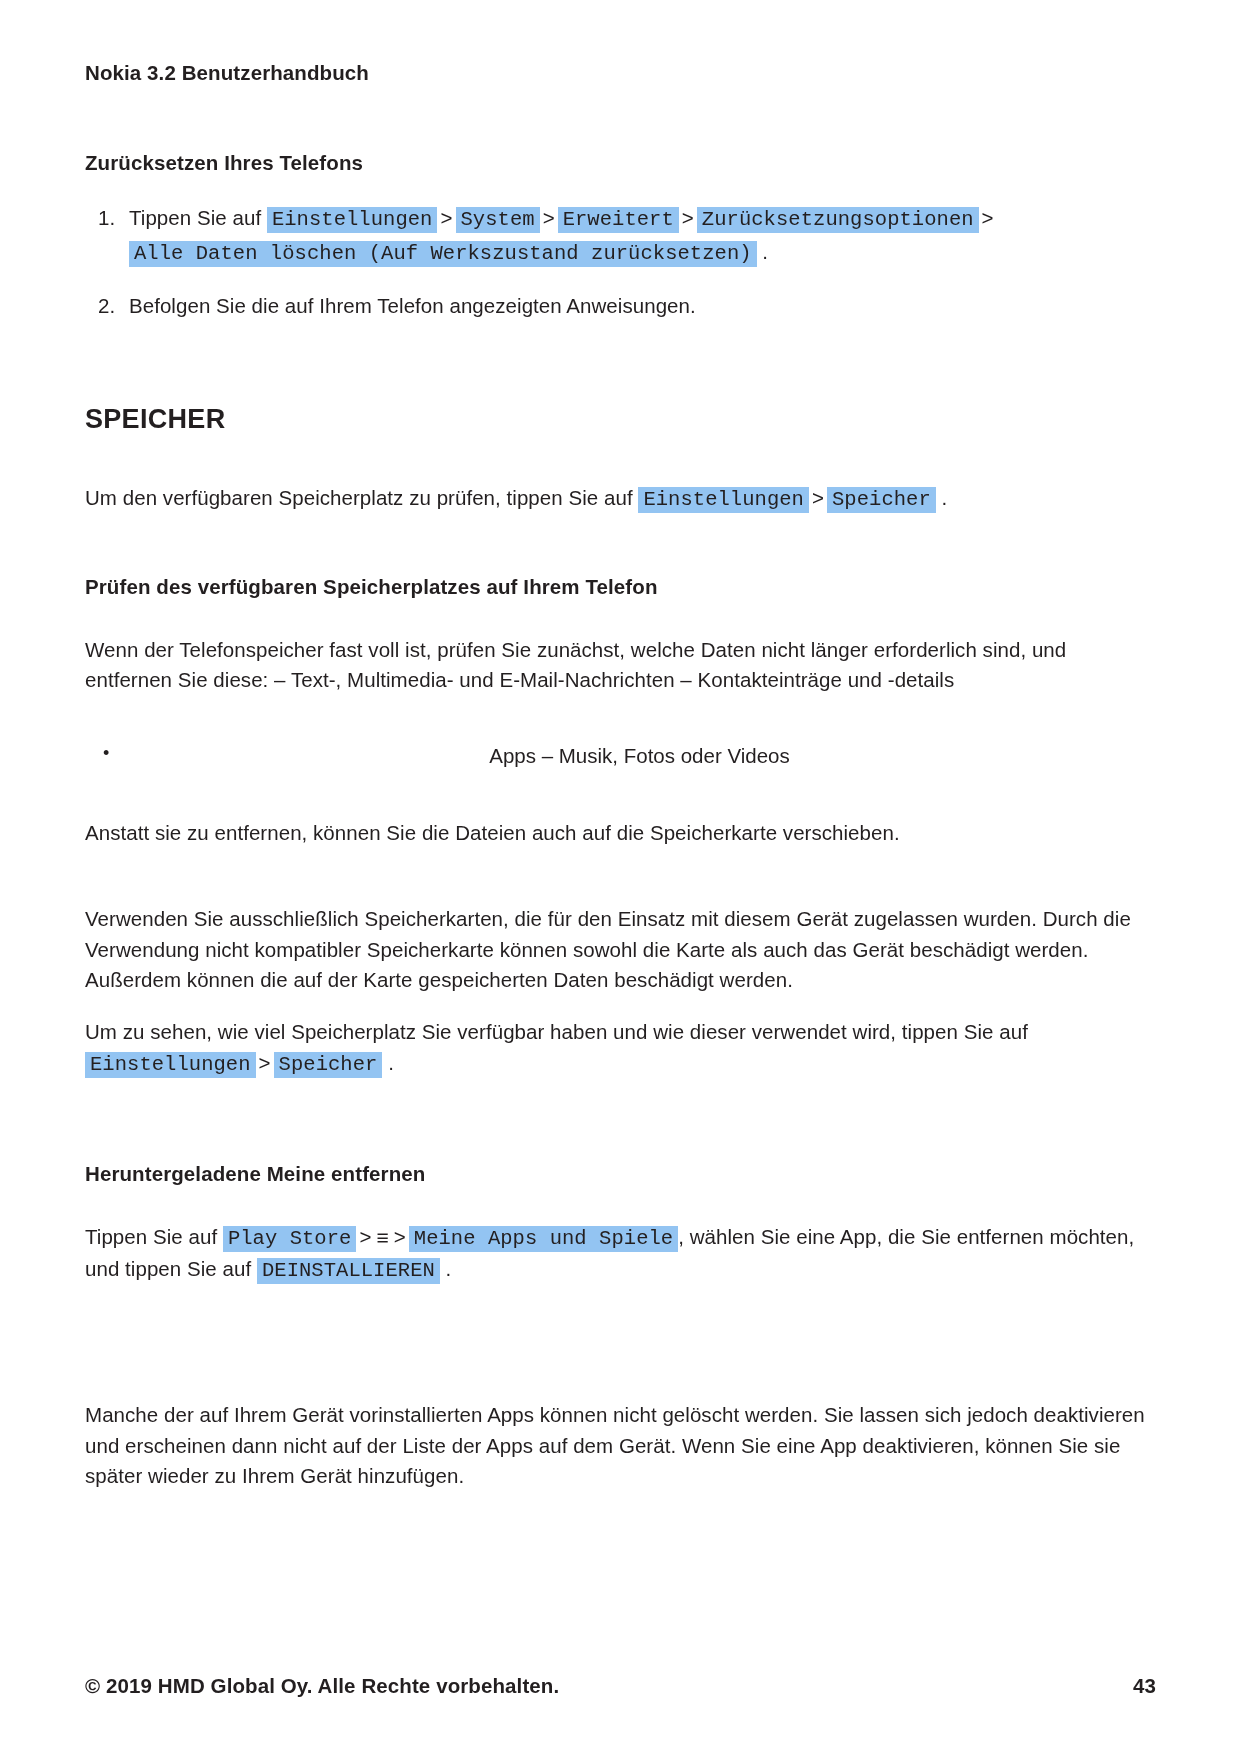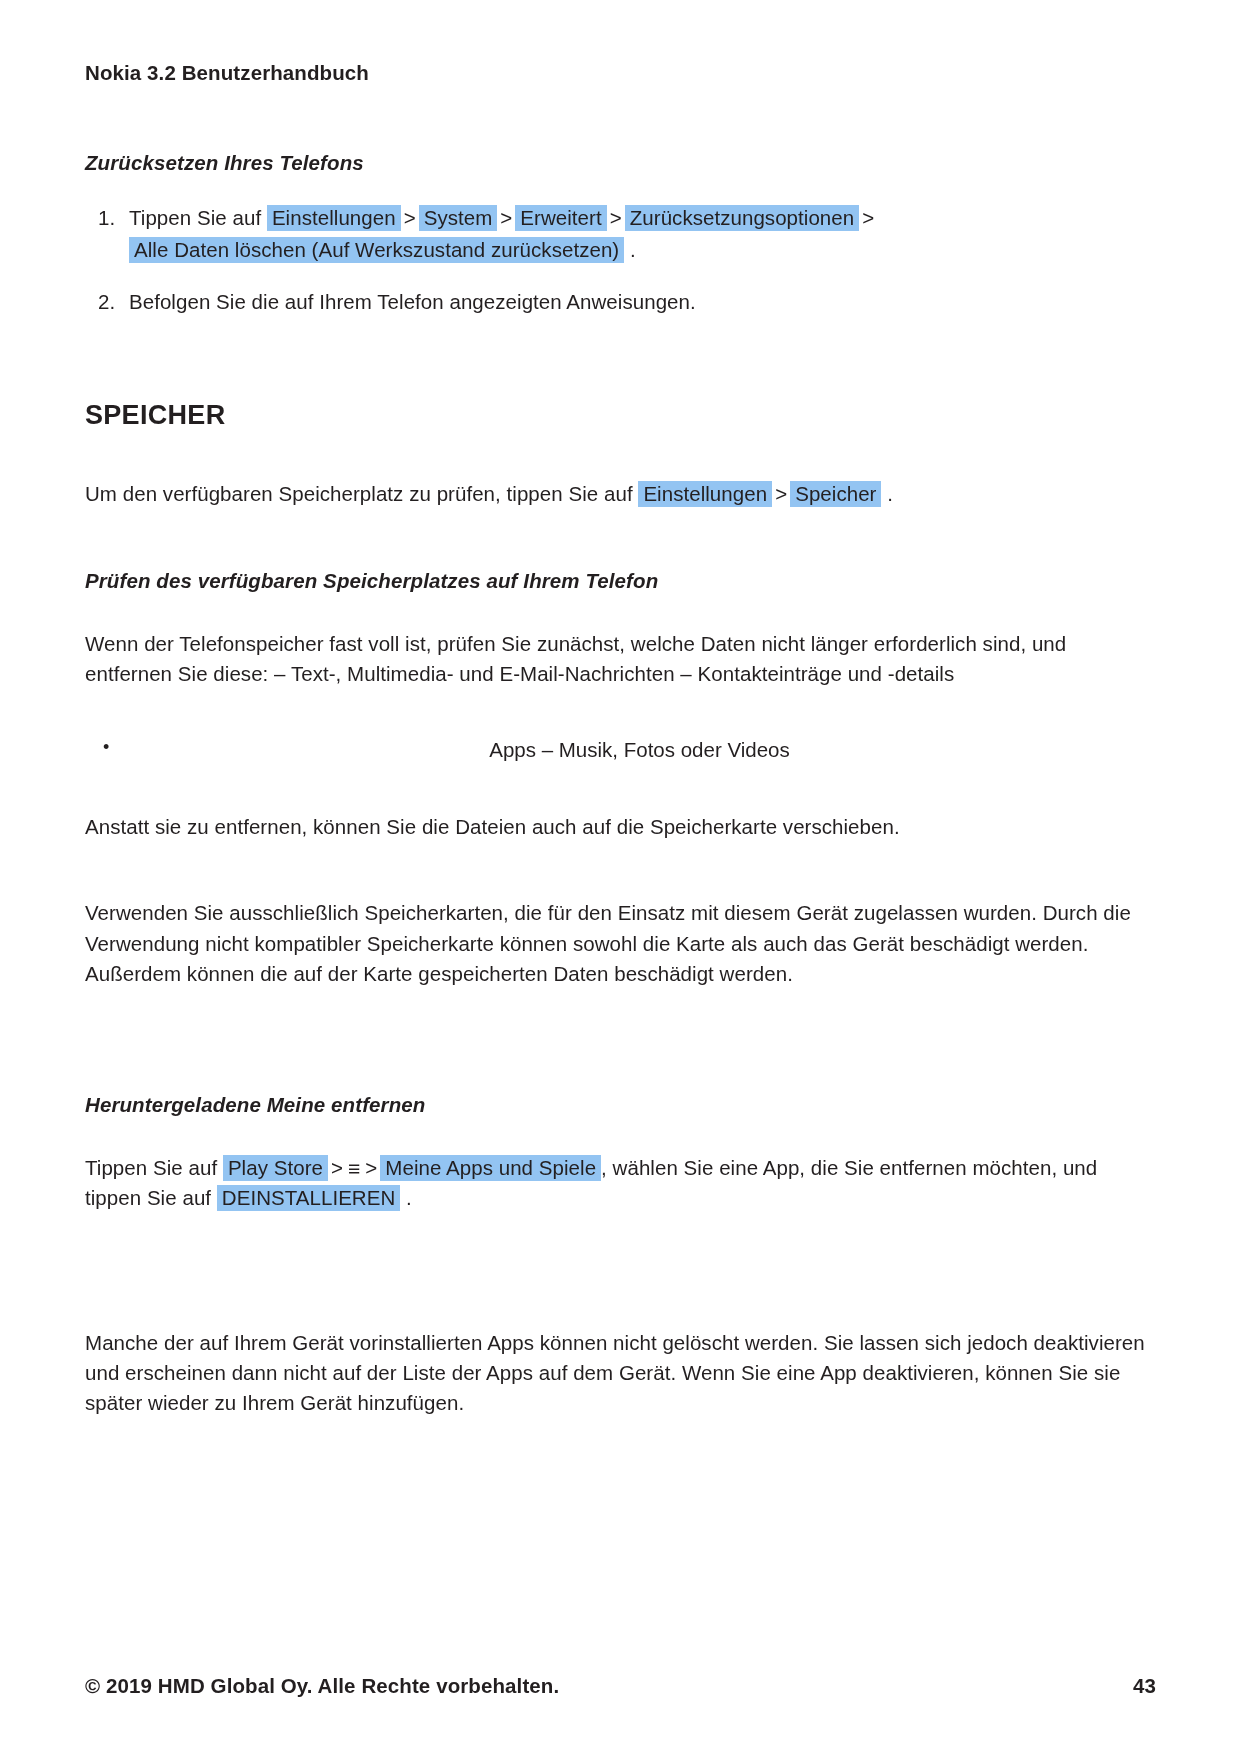--- a/index.html
+++ b/index.html
@@ -31,21 +31,20 @@
     margin: 0 0 0 0;
     line-height: 1.3;
   }
   .spacer-60 { height: 62px; }
   .h3 {
     font-size: 20.5px;
     font-weight: bold;
     margin: 0;
     line-height: 1.35;
     letter-spacing: 0.1px;
-    font-style: italic;
   }
   .h1 {
     font-size: 27px;
     font-weight: bold;
     margin: 0;
     line-height: 1.3;
     letter-spacing: 0.3px;
   }
   p.body, li.body {
     font-size: 20.5px;
@@ -80,20 +79,21 @@
     content: "\2022";
     position: absolute;
     left: -20px;
     top: -1px;
     font-size: 18px;
   }
   .hl {
     background: #93c4f2;
     padding: 1px 5px 2px 5px;
     white-space: nowrap;
+    font-family: Liberation Mono, monospace;
   }
   .sep {
     display: inline-block;
     padding: 0 3px;
     font-size: 20.5px;
   }
   .menu-icon {
     display: inline-block;
     font-size: 21px;
     line-height: 1;
@@ -162,20 +162,21 @@
 
   <div class="gap-m"></div>
 
 
   <div class="gap-s"></div>
 
   <p class="body">Verwenden Sie ausschließlich Speicherkarten, die für den Einsatz mit diesem Gerät zugelassen wurden. Durch die Verwendung nicht kompatibler Speicherkarte können sowohl die Karte als auch das Gerät beschädigt werden. Außerdem können die auf der Karte gespeicherten Daten beschädigt werden.</p>
 
   <div class="gap-s"></div>
 
+  <p class="body"><span>Um zu sehen, wie viel Speicherplatz Sie verfügbar haben und wie dieser verwendet wird, tippen Sie auf</span> <span class="hl">Einstellungen</span><span class="sep">&gt;</span><span class="hl">Speicher</span> <span>.</span></p>
 
   <div class="gap-xl"></div>
   <div class="gap-s"></div>
 
   <div class="h3">Heruntergeladene Meine entfernen</div>
 
   <div class="gap-m"></div>
 
   <p class="body"><span>Tippen Sie auf</span> <span class="hl">Play Store</span><span class="sep">&gt;</span><span class="menu-icon">≡</span><span class="sep">&gt;</span><span class="hl">Meine Apps und Spiele</span><span>, wählen Sie eine App, die Sie entfernen möchten, und tippen Sie auf</span> <span class="hl">DEINSTALLIEREN</span> <span>.</span></p>
 

